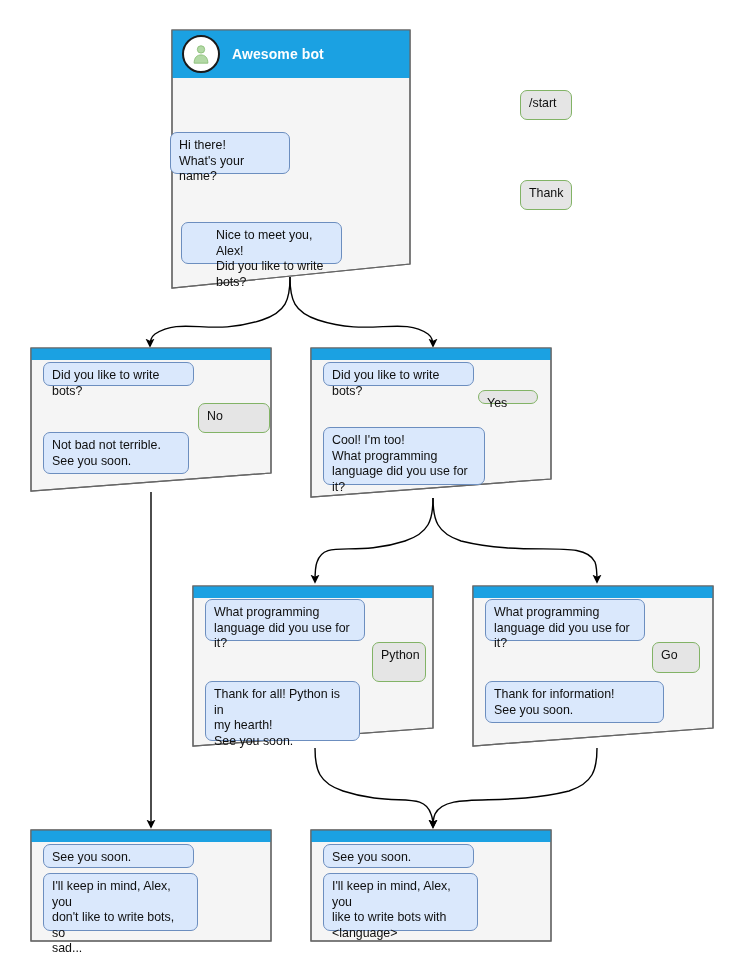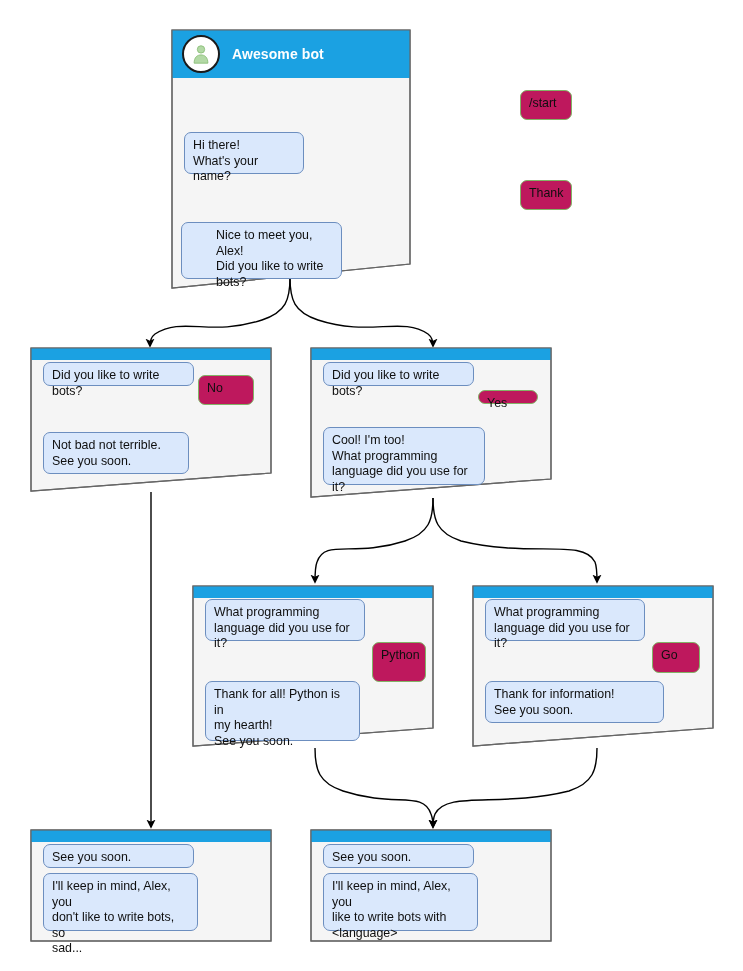--- a/index.html
+++ b/index.html
@@ -80,21 +80,21 @@
     line-height: 15.5px;
     color: #0f0f0f;
     padding: 5px 8px 5px 8px;
     white-space: pre-line;
   }
   .bubble.bot {
     background: #dae8fc;
     border-color: #6c8ebf;
   }
   .bubble.user {
-    background: #be185d;
+    background: #e5e5e5;
     border-color: #82b366;
   }
 </style>
 </head>
 <body>
 
 <div id="canvas">
 
   <svg class="edges" viewBox="0 0 743 971">
     <defs>
@@ -129,37 +129,37 @@
         <div class="avatar">
           <svg width="22" height="22" viewBox="0 0 24 24" aria-hidden="true">
             <circle cx="12" cy="7" r="4" fill="#b3d9a6" stroke="#8cc07a" stroke-width="1"></circle>
             <path d="M 4.5 22 C 4.5 15.5 8 13 12 13 C 16 13 19.5 15.5 19.5 22 Z" fill="#b3d9a6" stroke="#8cc07a" stroke-width="1"></path>
           </svg>
         </div>
         <span class="win-title">Awesome bot</span>
       </div>
 
       <div class="bubble user" style="left:350px; top:62px; width:52px; height:30px;">/start</div>
-      <div class="bubble bot" style="left:14px; top:104px; width:120px; height:42px;">Hi there!
+      <div class="bubble bot" style="left:0; top:104px; width:120px; height:42px;">Hi there!
 What's your name?</div>
       <div class="bubble user" style="left:350px; top:152px; width:52px; height:30px;">Thank</div>
-      <div class="bubble bot" style="left:11px; top:194px; width:161px; height:57px;padding-left:34px;">Nice to meet you, Alex!
+      <div class="bubble bot" style="left:11px; top:194px; width:161px; height:42px;padding-left:34px;">Nice to meet you, Alex!
 Did you like to write bots?</div>
     </div>
   </div>
 
   <div class="node" style="left:30px; top:347px; width:242px; height:146px;">
     <svg class="node-shape" viewBox="0 0 242 146" preserveAspectRatio="none">
       <polygon points="1,1 241,1 241,126 1,144" fill="#f5f5f5" stroke="#666666" stroke-width="1.2"></polygon>
       <rect x="1" y="1" width="240" height="12" fill="#1ba1e2"></rect>
       <path d="M 1,1 L 241,1 L 241,126 L 1,144 Z" fill="none" stroke="#666666" stroke-width="1.2"></path>
     </svg>
     <div class="node-content">
       <div class="bubble bot" style="left:13px; top:15px; width:151px; height:24px;">Did you like to write bots?</div>
-      <div class="bubble user" style="left:168px; top:28px; width:56px; height:30px;">No</div>
+      <div class="bubble user" style="left:168px; top:56px; width:72px; height:30px;">No</div>
       <div class="bubble bot" style="left:13px; top:85px; width:146px; height:42px;">Not bad not terrible.
 See you soon.</div>
     </div>
   </div>
 
   <div class="node" style="left:310px; top:347px; width:242px; height:152px;">
     <svg class="node-shape" viewBox="0 0 242 152" preserveAspectRatio="none">
       <polygon points="1,1 241,1 241,132 1,150" fill="#f5f5f5" stroke="#666666" stroke-width="1.2"></polygon>
       <rect x="1" y="1" width="240" height="12" fill="#1ba1e2"></rect>
       <path d="M 1,1 L 241,1 L 241,132 L 1,150 Z" fill="none" stroke="#666666" stroke-width="1.2"></path>

